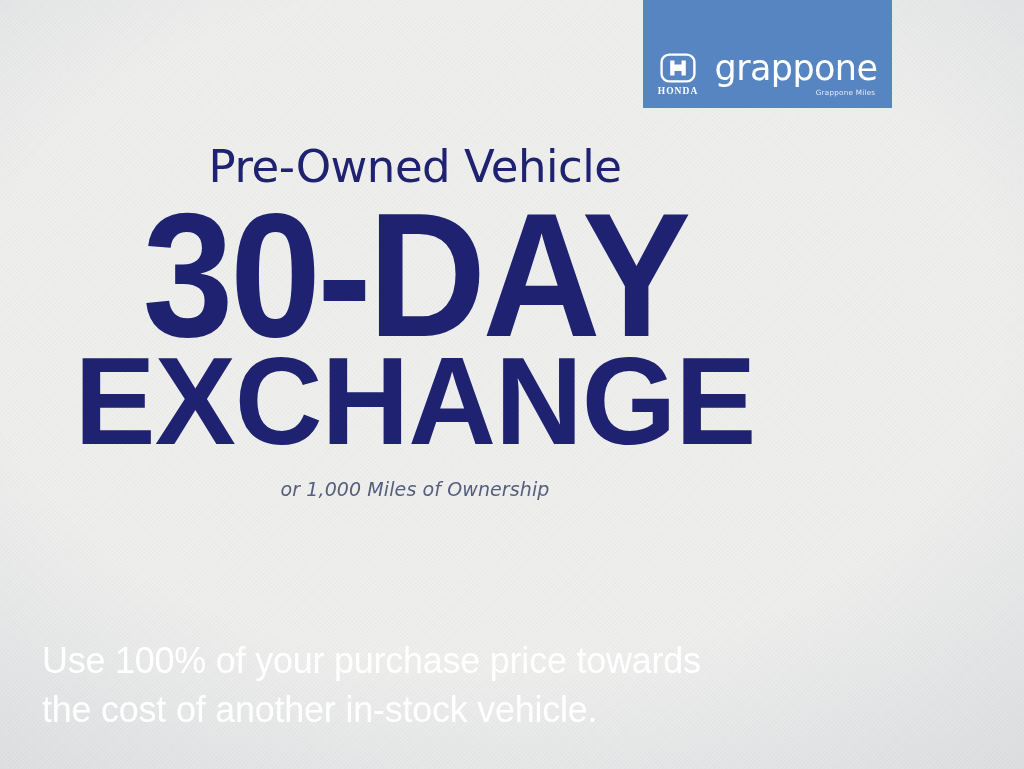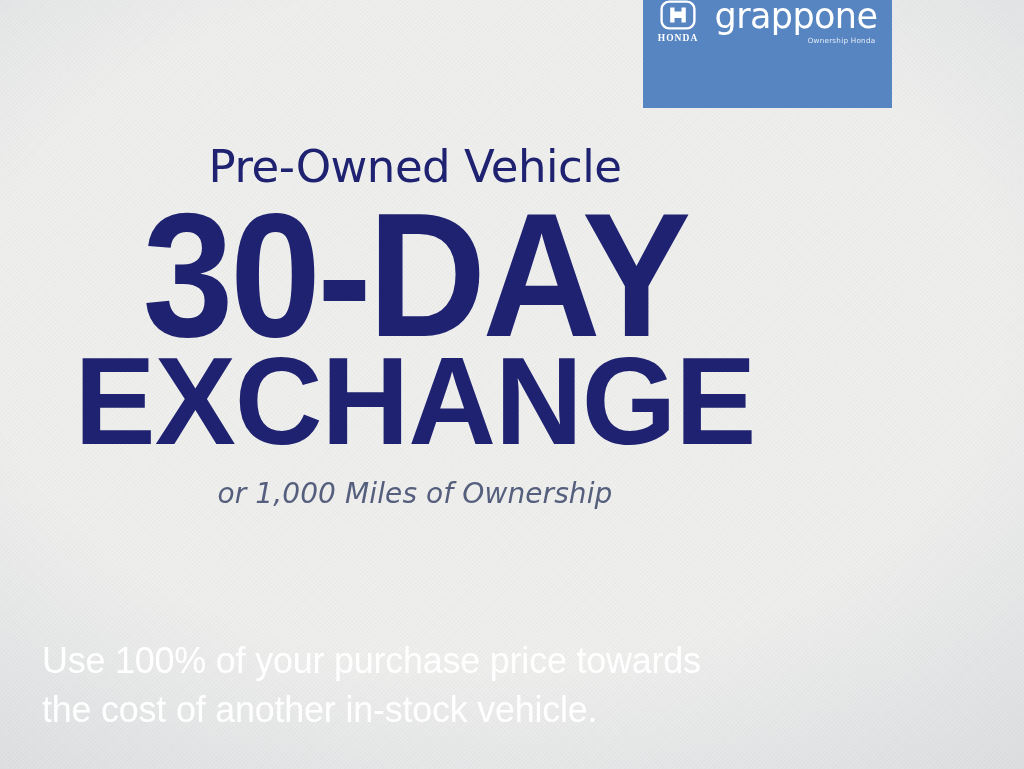--- a/index.html
+++ b/index.html
@@ -74,21 +74,21 @@
   
   .brand-plate {
     position: absolute;
     left: 643px;
     top: 0;
     width: 249px;
     height: 108px;
     background: #5685c2;
     z-index: 5;
     display: flex;
-    align-items: flex-start;
+    align-items: flex-end;
     justify-content: center;
     gap: 16px;
     padding-bottom: 12px;
     box-sizing: border-box;
   }
 
   .honda-mark {
     display: flex;
     flex-direction: column;
     align-items: center;
@@ -170,21 +170,21 @@
     line-height: .86;
     letter-spacing: -1px;
     transform: scaleX(.98);
     transform-origin: center center;
     font-family: "Liberation Sans", sans-serif;
   }
 
   .subhead {
     margin-top: 26px;
     color: #555f7d;
-    font-size: 28px;
+    font-size: 19px;
     font-style: italic;
     font-weight: 300;
     letter-spacing: .1px;
     line-height: 1;
     font-family: "DejaVu Sans", sans-serif;
   }
 
   
   .body-copy {
     position: absolute;
@@ -218,21 +218,21 @@
     <div class="honda-mark">
       <svg class="honda-emblem" width="36" height="30" viewBox="0 0 36 30" aria-hidden="true">
         <rect x="1.6" y="1.6" width="32.8" height="26.8" rx="7.5" ry="7.5" fill="none" stroke="#ffffff" stroke-width="2.4"></rect>
         <path d="M10.2 7.6 h4.3 v4.0 h7.0 v-4.0 h4.3 v14.8 h-4.3 v-4.4 h-7.0 v4.4 h-4.3 z" fill="#ffffff"></path>
       </svg>
       <span class="honda-wordmark">HONDA</span>
     </div>
 
     <div class="grappone-lockup">
       <span class="grappone-word">grappone</span>
-      <span class="grappone-tagline">Ownership Honda</span>
+      <span class="grappone-tagline">Grappone Miles</span>
     </div>
 
   </div>
 
   <div class="headline-stack">
     <div class="eyebrow">Pre-Owned Vehicle</div>
     <div class="headline-primary">30-DAY</div>
     <div class="headline-secondary">EXCHANGE</div>
     <div class="subhead">or 1,000 Miles of Ownership</div>
   </div>

